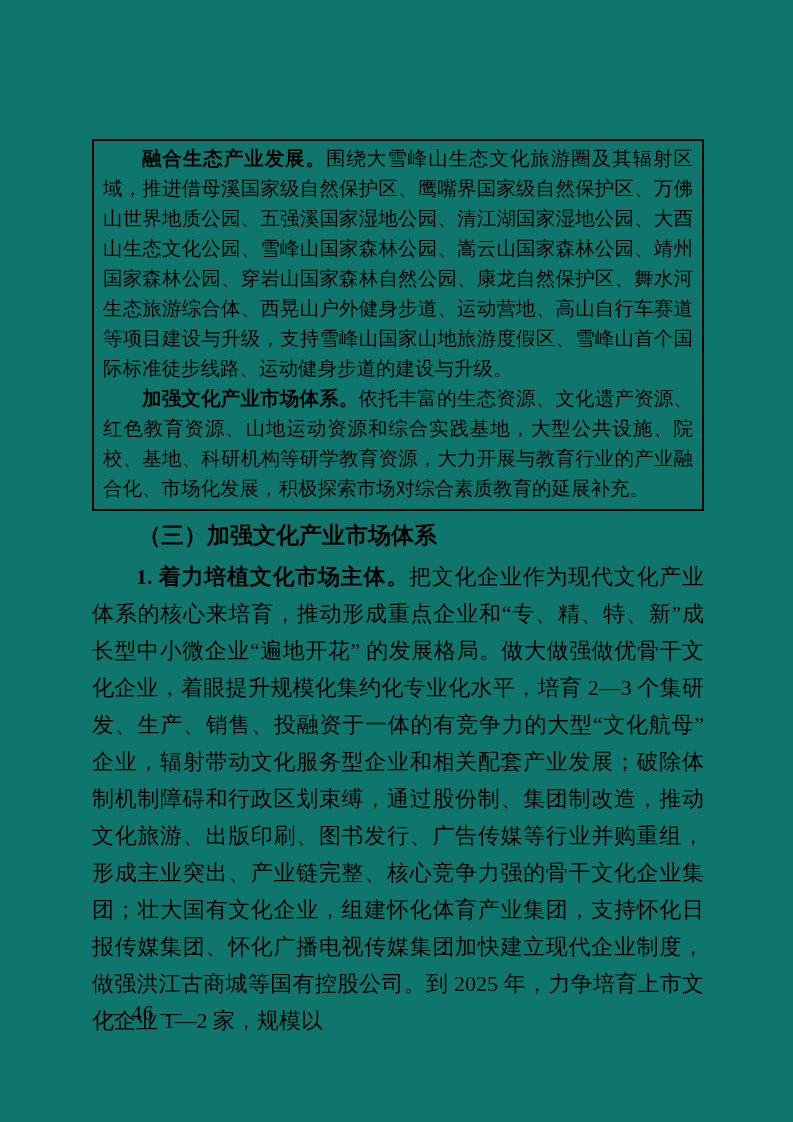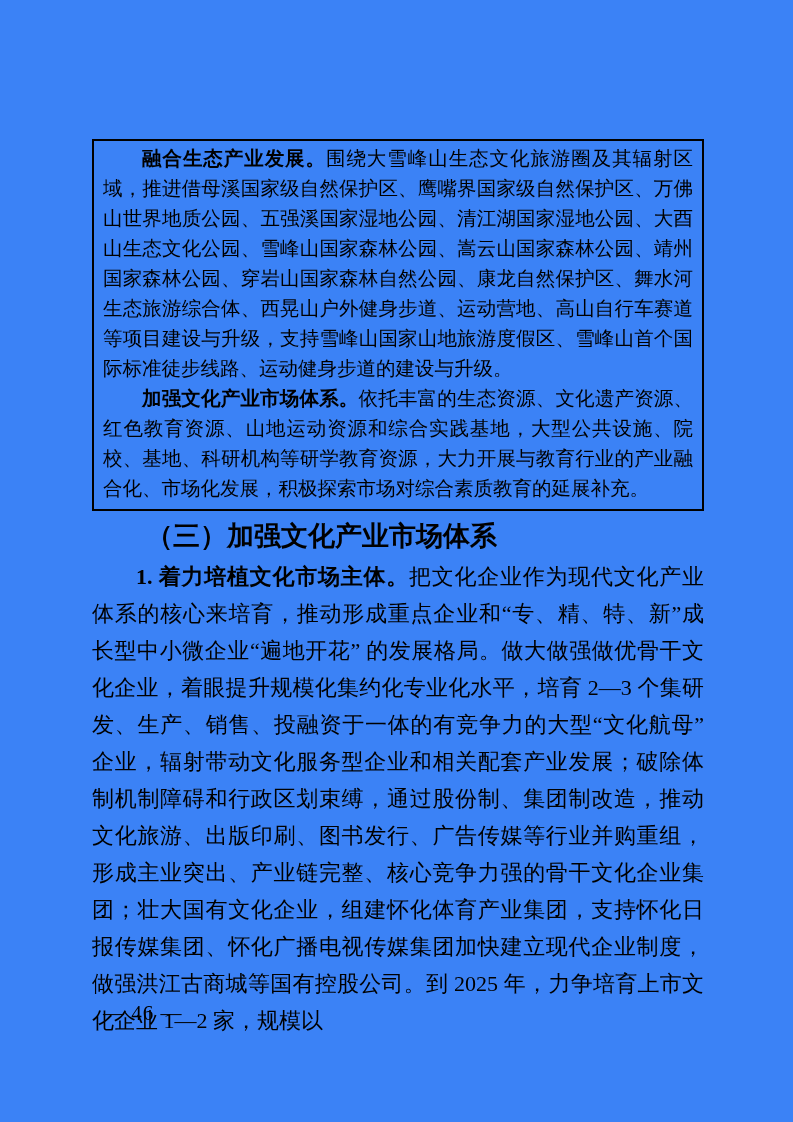--- a/index.html
+++ b/index.html
@@ -4,21 +4,21 @@
 <style>
   html, body {
     margin: 0;
     padding: 0;
     background: #ffffff;
   }
   .page {
     position: relative;
     width: 793px;
     height: 1122px;
-    background: #3b82f6;
+    background: #0f766e;
     overflow: hidden;
     font-family: "Liberation Serif", "DejaVu Serif", serif;
     color: #000000;
   }
   .content {
     position: absolute;
     left: 92px;
     top: 139px;
     width: 612px;
   }
@@ -33,21 +33,21 @@
     line-height: 30px;
     text-align: justify;
     text-justify: inter-ideograph;
     text-indent: 2em;
   }
   .lead {
     font-weight: 700;
   }
   .section-heading {
     margin: 10px 0 0 0;
-    font-size: 27px;
+    font-size: 23px;
     font-weight: 700;
     line-height: 30px;
     text-indent: 2em;
   }
   .main-para {
     margin: 7px 0 0 0;
     font-size: 22px;
     line-height: 37px;
     text-align: justify;
     text-justify: inter-ideograph;

